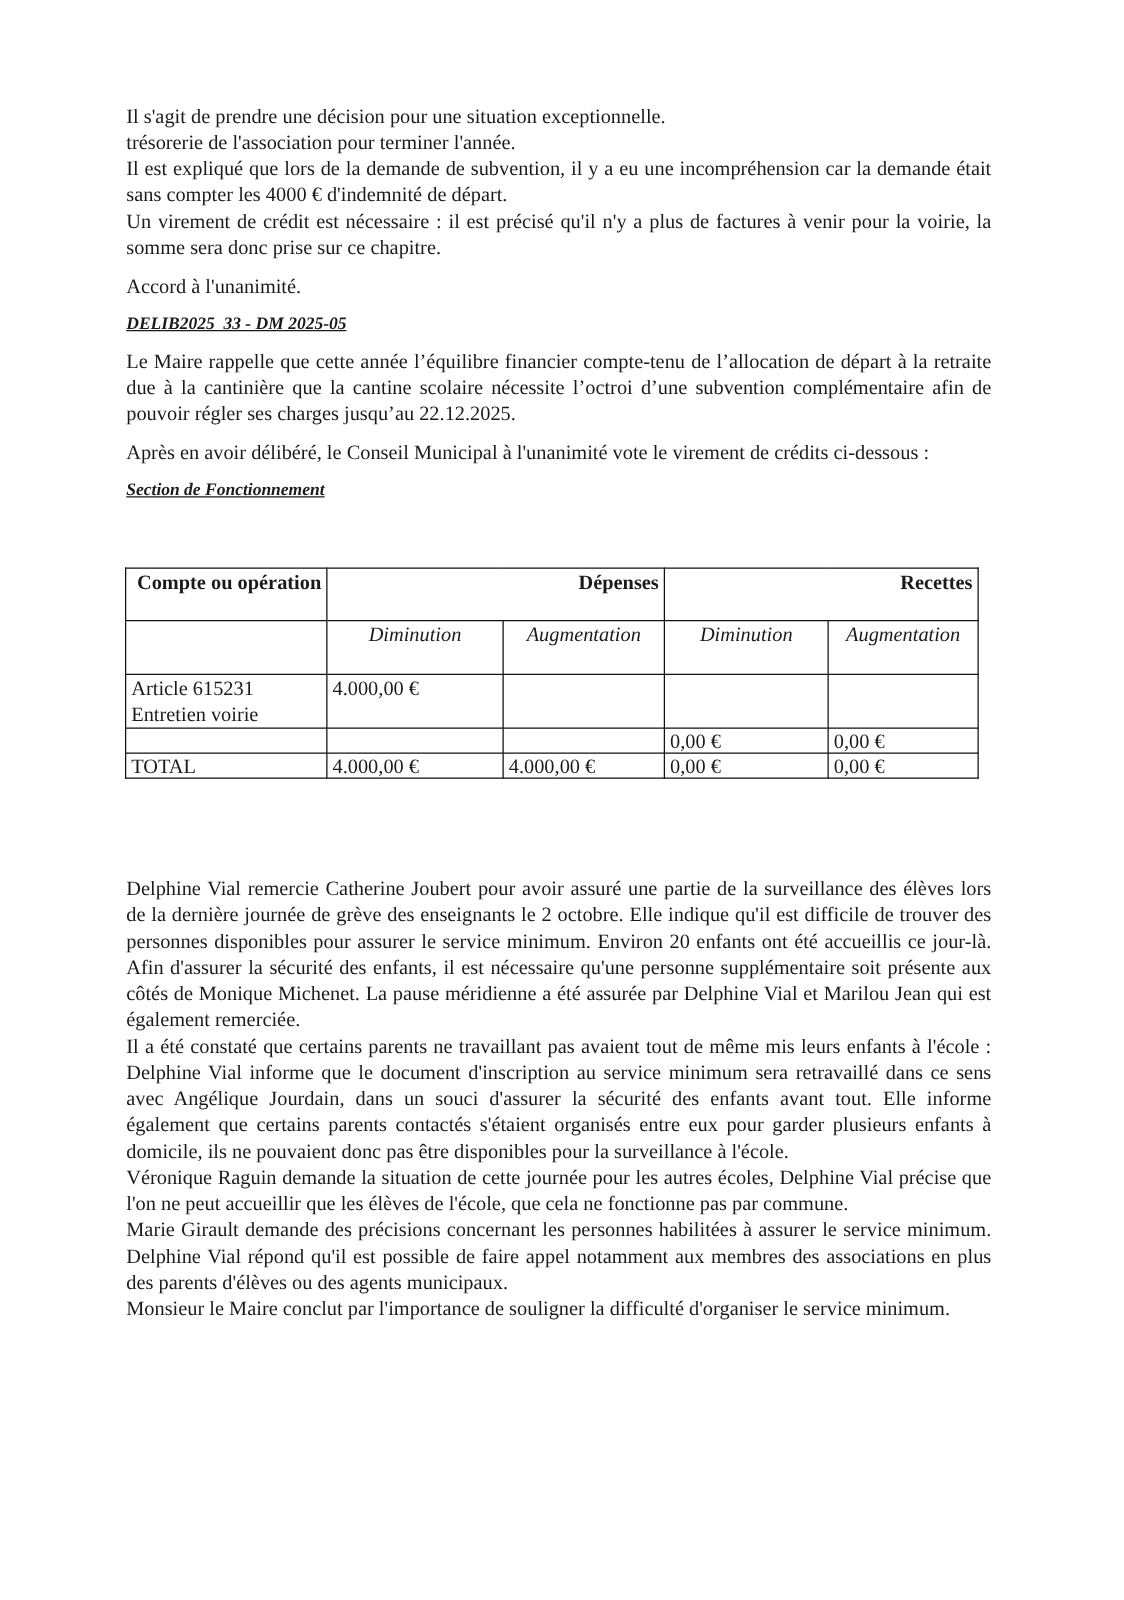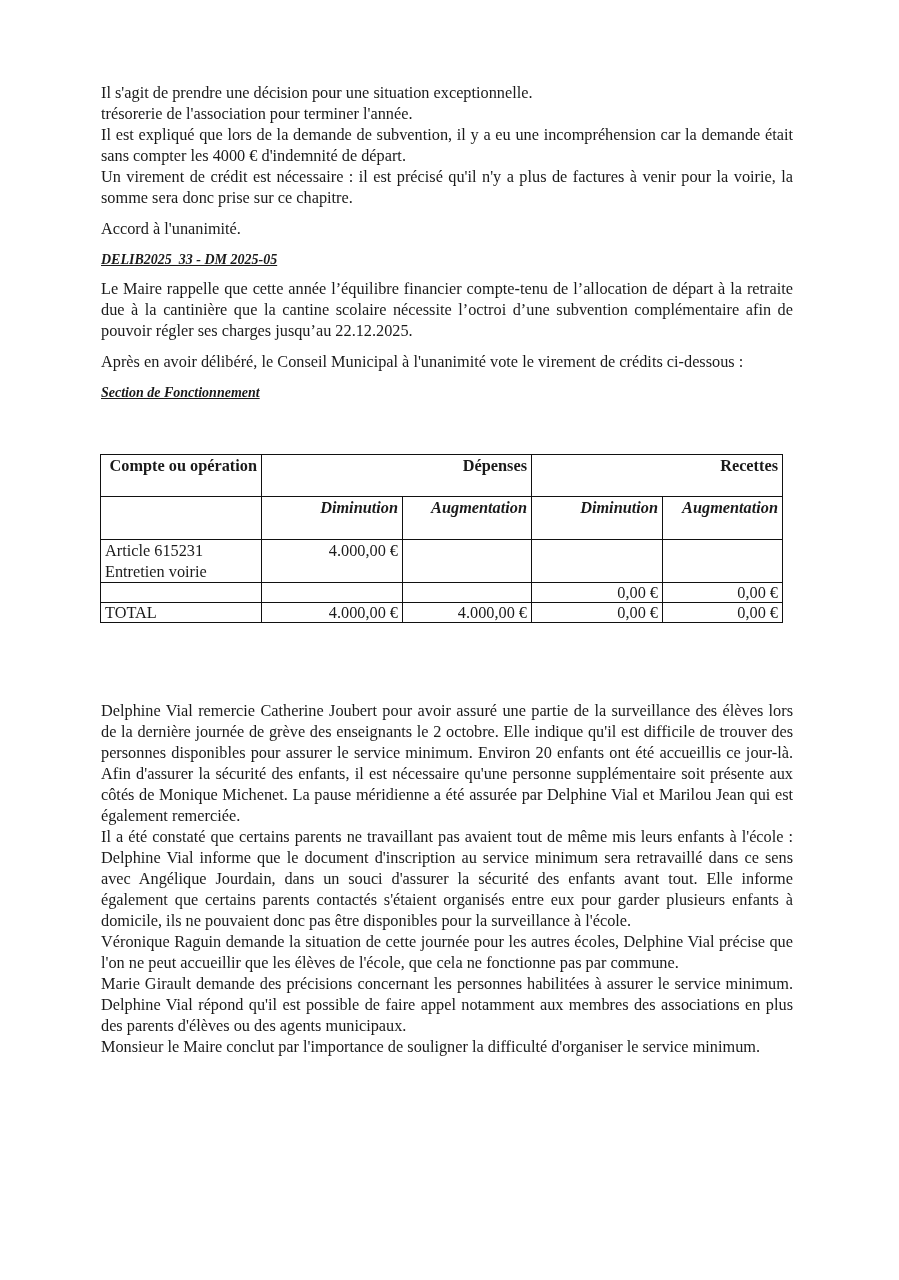--- a/index.html
+++ b/index.html
@@ -6,22 +6,22 @@
   body { width: 899px; height: 1280px; position: relative; overflow: hidden;
          font-family: "Liberation Serif", "DejaVu Serif", serif; color: #1a1a1a; }
   .page { position: absolute; left: 101px; top: 82px; width: 692px; font-size: 16.3px; line-height: 21px; }
   .p { margin: 0; text-align: justify; }
   .gap { height: 10px; }
   .heading { font-weight: bold; font-style: italic; text-decoration: underline; margin: 0; font-size: 14px; }
   table.budget { position: absolute; left: 100px; top: 454px; border-collapse: collapse; font-size: 16.3px; line-height: 21px; }
   table.budget td { border: 1.5px solid #111; vertical-align: top; padding: 0 4px; }
   .c0 { width: 152px; } .c1 { width: 132px; } .c2 { width: 120px; } .c3 { width: 122px; } .c4 { width: 111px; }
   .hdr { font-weight: bold; text-align: right; margin-left: 20px; }
-  .sub { font-weight: bold; font-style: italic; text-align: right; }
-  .num { text-align: right; }
+  .sub { font-weight: normal; font-style: italic; text-align: center; }
+  .num { text-align: left; }
   .rA { height: 42px; } .rB { height: 43px; } .rC { height: 42px; } .rD { height: 20px; } .rE { height: 86px; } .rF { height: 19px; }
   .rD td, .rF td { line-height: 19px; }
 </style>
 </head>
 <body>
 
 <div class="page">
   <p class="p">Il s'agit de prendre une décision pour une situation exceptionnelle.</p>
   <p class="p">trésorerie de l'association pour terminer l'année.</p>
   <p class="p">Il est expliqué que lors de la demande de subvention, il y a eu une incompréhension car la demande était sans compter les 4000 € d'indemnité de départ.</p>

